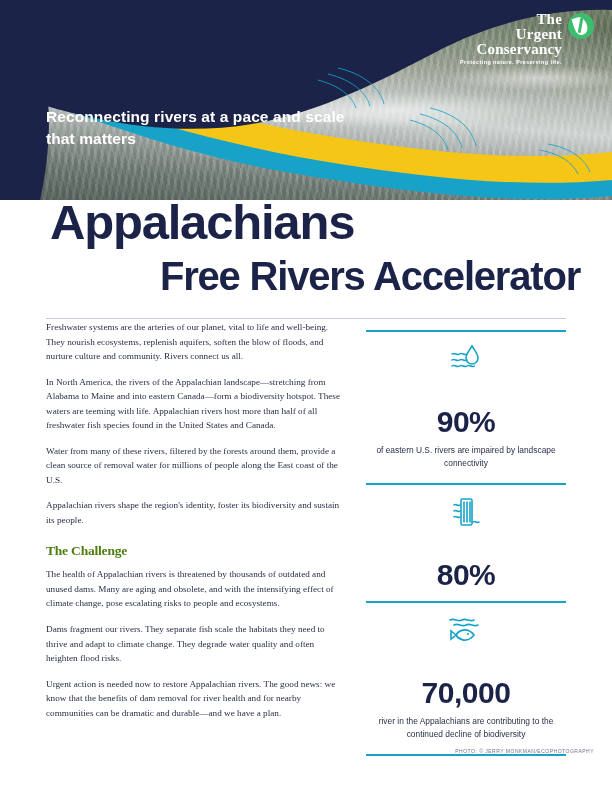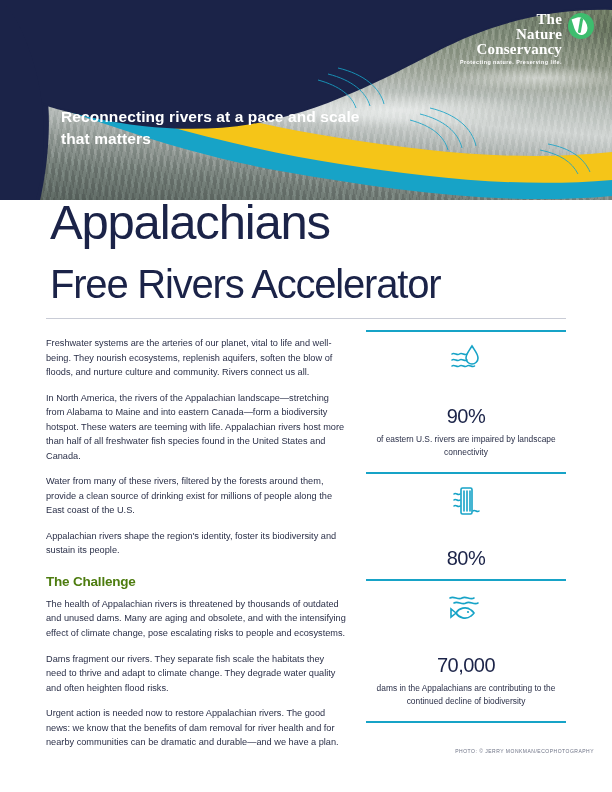--- a/index.html
+++ b/index.html
@@ -131,51 +131,51 @@
   .kicker {
     position: absolute;
     left: 46px; top: 106px;
     width: 300px;
     color: #ffffff;
     font-size: 15.5px;
     font-weight: bold;
     line-height: 1.42;
     letter-spacing: .1px;
     z-index: 7;
-    margin-left: 15px;
   }
 
   
   .title-block {
     position: absolute;
     left: 50px; top: 198px;
     width: 530px;
   }
   .title-1, .title-2 {
-    font-weight: normal;
+    font-weight: bold;
     color: #1b2348;
     letter-spacing: -1.2px;
     line-height: 1.0;
     display: block;
   }
   .title-1 { font-size: 49px; }
-  .title-2 { font-size: 40px; margin-top: 17px; }
+  .title-2 { font-size: 40px; margin-top: 9px; text-align: right; }
 
   
   .divider-top {
     position: absolute;
     left: 46px; top: 318px;
     width: 520px;
     height: 1px;
     background: #c9ccd6;
   }
   .col-left {
     position: absolute;
-    left: 46px; top: 336px;
+    left: 46px; top: 320px;
     width: 300px;
+    font-family: Liberation Serif, serif;
   }
   .col-left p {
     margin: 0 0 11px 0;
     font-size: 9.2px;
     line-height: 1.58;
     color: #2a2f48;
   }
   .section-head {
     margin: 16px 0 8px 0;
     font-size: 13.5px;
@@ -201,22 +201,22 @@
     padding: 10px 0 4px 0;
   }
   .stat-icon {
     height: 34px;
     display: flex;
     align-items: center;
     justify-content: center;
     margin-bottom: 6px;
   }
   .stat-value {
-    font-size: 20px;
-    font-weight: normal;
+    font-size: 30px;
+    font-weight: bold;
     color: #1b2348;
     letter-spacing: -.5px;
     margin-bottom: 5px;
     margin-top: 29px;
   }
   .stat-desc {
     font-size: 8.4px;
     line-height: 1.5;
     color: #2a2f48;
     padding: 0 10px 10px;
@@ -278,41 +278,41 @@
         <path d="M420,114 C444,120 458,132 462,148"></path>
         <path d="M430,108 C456,114 472,128 476,146"></path>
         <path d="M540,150 C560,154 572,162 578,174"></path>
         <path d="M548,144 C570,148 584,158 590,172"></path>
       </g>
     </svg>
 
     <div class="hero-logo">
       <div class="logo-text">
         <span class="logo-line1">The</span>
-        <span class="logo-line2">Nature</span>
+        <span class="logo-line2">Urgent</span>
         <span class="logo-line2">Conservancy</span>
         <span class="logo-tag">Protecting nature. Preserving life.</span>
       </div>
       <div class="logo-mark"></div>
     </div>
 
     <div class="kicker">Reconnecting rivers at a pace and scale that matters</div>
   </div>
 
   <div class="title-block">
     <span class="title-1">Appalachians</span>
     <span class="title-2">Free Rivers Accelerator</span>
   </div>
 
   <div class="divider-top"></div>
 
   <div class="col-left">
     <p>Freshwater systems are the arteries of our planet, vital to life and well-being. They nourish ecosystems, replenish aquifers, soften the blow of floods, and nurture culture and community. Rivers connect us all.</p>
     <p>In North America, the rivers of the Appalachian landscape—stretching from Alabama to Maine and into eastern Canada—form a biodiversity hotspot. These waters are teeming with life. Appalachian rivers host more than half of all freshwater fish species found in the United States and Canada.</p>
-    <p>Water from many of these rivers, filtered by the forests around them, provide a clean source of drinking exist for millions of people along the East coast of the U.S.</p>
+    <p>Water from many of these rivers, filtered by the forests around them, provide a clean source of removal water for millions of people along the East coast of the U.S.</p>
     <p>Appalachian rivers shape the region's identity, foster its biodiversity and sustain its people.</p>
 
     <div class="section-head">The Challenge</div>
 
     <p>The health of Appalachian rivers is threatened by thousands of outdated and unused dams. Many are aging and obsolete, and with the intensifying effect of climate change, pose escalating risks to people and ecosystems.</p>
     <p>Dams fragment our rivers. They separate fish scale the habitats they need to thrive and adapt to climate change. They degrade water quality and often heighten flood risks.</p>
     <p>Urgent action is needed now to restore Appalachian rivers. The good news: we know that the benefits of dam removal for river health and for nearby communities can be dramatic and durable—and we have a plan.</p>
   </div>
 
   <div class="col-right">
@@ -351,21 +351,21 @@
       <div class="stat-icon">
         <svg width="40" height="30" viewBox="0 0 40 30" fill="none" stroke="#17a3c7" stroke-width="1.6" stroke-linecap="round">
           <path d="M4 5 c4 -2.5 8 2.5 12 0 c4 -2.5 8 2.5 12 0"></path>
           <path d="M8 10 c4 -2.5 8 2.5 12 0 c4 -2.5 8 2.5 12 0"></path>
           <path d="M10 20 c3 -5 10 -7 15 -3 c2 1.5 3 3 3 3 c0 0 -1 1.5 -3 3 c-5 4 -12 2 -15 -3 z"></path>
           <path d="M10 20 l-5 -4 v8 z"></path>
           <circle cx="22" cy="19" r="1.1" fill="#17a3c7" stroke="none"></circle>
         </svg>
       </div>
       <div class="stat-value">70,000</div>
-      <div class="stat-desc">dams in the Appalachians are contributing to the continued decline of biodiversity</div>
+      <div class="stat-desc">river in the Appalachians are contributing to the continued decline of biodiversity</div>
     </div>
 
     <div class="stat-rule"></div>
   </div>
 
   <div class="photo-credit">PHOTO: © JERRY MONKMAN/ECOPHOTOGRAPHY</div>
   <div class="bottom-bar"></div>
 </div>
 
 </body></html>

